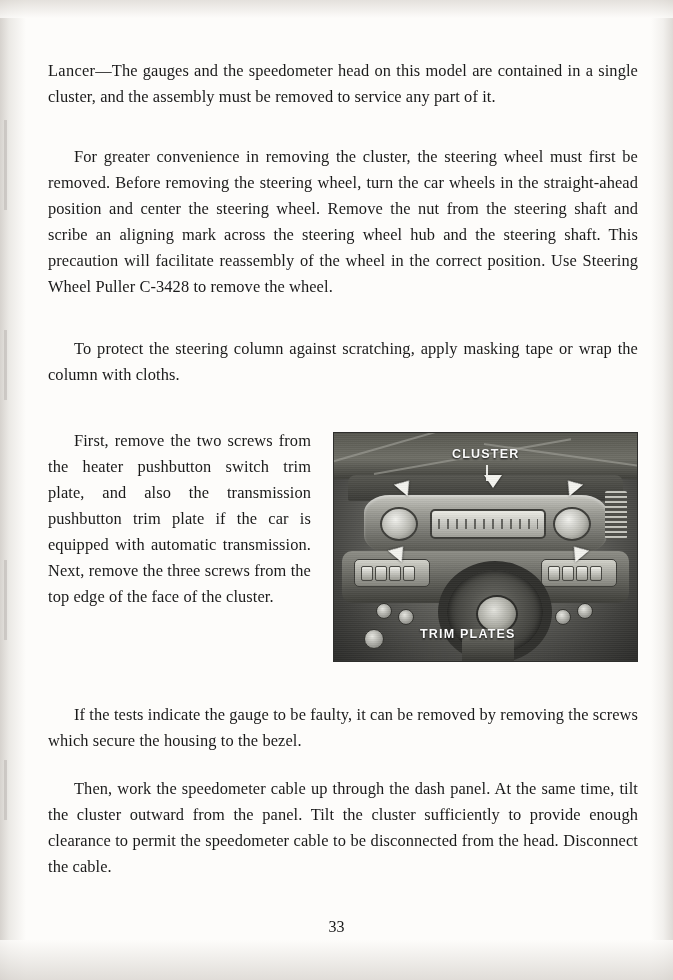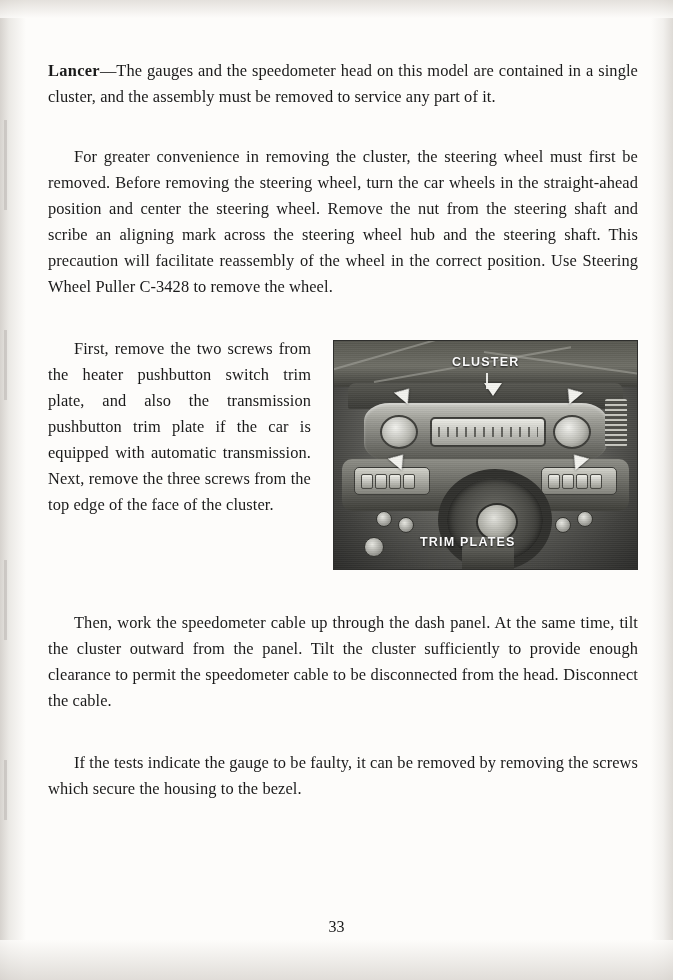--- a/index.html
+++ b/index.html
@@ -60,21 +60,21 @@
   }
   p {
     margin: 0 0 22px 0;
     font-size: 16.4px;
     line-height: 26px;
     text-align: justify;
     letter-spacing: .1px;
   }
   p.indent { text-indent: 26px; }
   .lead-term {
-    font-weight: 700;
+    font-weight: 400;
     letter-spacing: .3px;
   }
   .gap-1 { margin-bottom: 34px; }
   .gap-2 { margin-bottom: 36px; }
   .gap-3 { margin-bottom: 40px; }
 
   
   .figure-block {
     position: relative;
     width: 590px;
@@ -265,20 +265,21 @@
   <div class="spine-mark" style="top:330px;height:70px;"></div>
   <div class="spine-mark" style="top:560px;height:80px;"></div>
   <div class="spine-mark" style="top:760px;height:60px;"></div>
 
   <div class="content">
 
     <p class="gap-1"><span class="lead-term">Lancer</span><span>—The gauges and the speedometer head on this model are contained in a single cluster, and the assembly must be removed to service any part of it.</span></p>
 
     <p class="indent gap-2">For greater convenience in removing the cluster, the steering wheel must first be removed. Before removing the steering wheel, turn the car wheels in the straight-ahead position and center the steering wheel. Remove the nut from the steering shaft and scribe an aligning mark across the steering wheel hub and the steering shaft. This precaution will facilitate reassembly of the wheel in the correct position. Use Steering Wheel Puller C-3428 to remove the wheel.</p>
 
+    <p class="indent gap-3">To protect the steering column against scratching, apply masking tape or wrap the column with cloths.</p>
 
     <div class="figure-block">
 
       <div class="figure">
         <div class="photo-bg"></div>
 
         <div class="windshield"></div>
         <div class="wsline" style="left:-10px; top:30px; width:160px; transform:rotate(-16deg);"></div>
         <div class="wsline" style="left:40px; top:40px; width:200px; transform:rotate(-10deg);"></div>
         <div class="wsline" style="left:150px; top:10px; width:170px; transform:rotate(8deg);"></div>
@@ -330,21 +331,21 @@
         <div class="leader" style="left:152px; top:32px; height:16px;"></div>
         <div class="callout" style="left:118px; top:14px;">CLUSTER</div>
         <div class="callout" style="left:86px; top:194px;">TRIM PLATES</div>
 
         <div class="grain"></div>
       </div>
 
       <p class="wrap-text">First, remove the two screws from the heater pushbutton switch trim plate, and also the transmission pushbutton trim plate if the car is equipped with automatic transmission. Next, remove the three screws from the top edge of the face of the cluster.</p>
     </div>
 
+    <p class="indent">If the tests indicate the gauge to be faulty, it can be removed by removing the screws which secure the housing to the bezel.</p>
+
     <p class="indent gap-2">Then, work the speedometer cable up through the dash panel. At the same time, tilt the cluster outward from the panel. Tilt the cluster sufficiently to provide enough clearance to permit the speedometer cable to be disconnected from the head. Disconnect the cable.</p>
 
-    <p class="indent">If the tests indicate the gauge to be faulty, it can be removed by removing the screws which secure the housing to the bezel.</p>
-
   </div>
 
   <div class="page-number">33</div>
 
 </div>
 
 </body></html>

